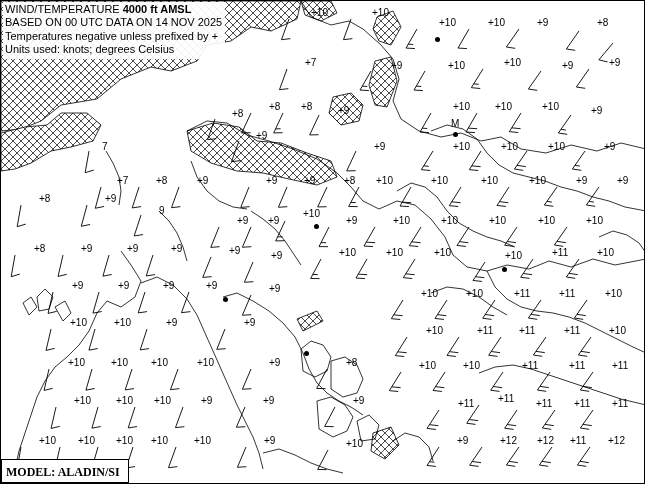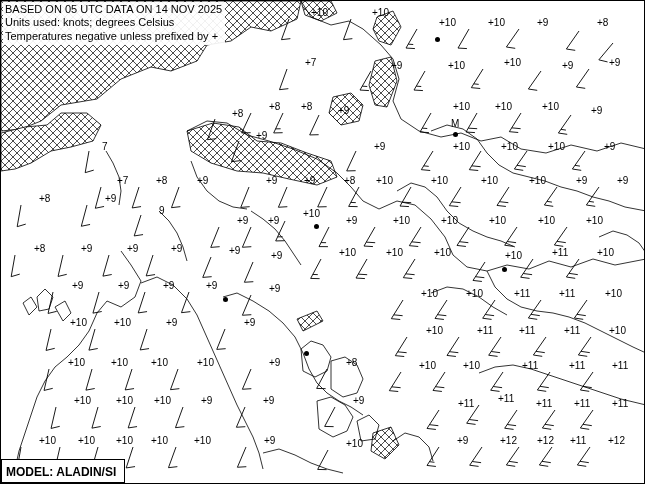--- a/index.html
+++ b/index.html
@@ -50,20 +50,21 @@
     z-index: 40;
     background: #ffffff;
     border: 1px solid #000000;
     padding: 2px 8px 2px 4px;
   }
   .footer-block span {
     font-size: 12px;
     font-weight: bold;
     color: #000000;
     white-space: nowrap;
+    font-family: Liberation Serif, serif;
   }
   .temp-label {
     position: absolute;
     font-size: 10px;
     color: #000000;
     white-space: nowrap;
     z-index: 20;
     font-family: "Liberation Sans", sans-serif;
   }
   .city-dot {
@@ -789,22 +790,23 @@
       <div class="city-dot" style="left: 434px; top: 36px;"></div>
       <div class="city-dot" style="left: 452px; top: 131px;"></div>
       <div class="city-label" style="left: 450px; top: 117px;">M</div>
       <div class="city-dot" style="left: 313px; top: 223px;"></div>
       <div class="city-dot" style="left: 501px; top: 266px;"></div>
       <div class="city-dot" style="left: 222px; top: 296px;"></div>
       <div class="city-dot" style="left: 303px; top: 350px;"></div>
     </div>
 
   <div class="header-block">
-    <div>BASED ON 05 UTC DATA ON 14 NOV 2025</div>
+    <div class="bold-line"><span>WIND/TEMPERATURE </span><b>4000 ft AMSL</b></div>
+    <div>BASED ON 00 UTC DATA ON 14 NOV 2025</div>
+    <div>Temperatures negative unless prefixed by +</div>
     <div>Units used: knots; degrees Celsius</div>
-    <div>Temperatures negative unless prefixed by +</div>
   </div>
 
   <div class="footer-block">
     <span>MODEL: ALADIN/SI</span>
   </div>
 
 </div>
 
 </body></html>

